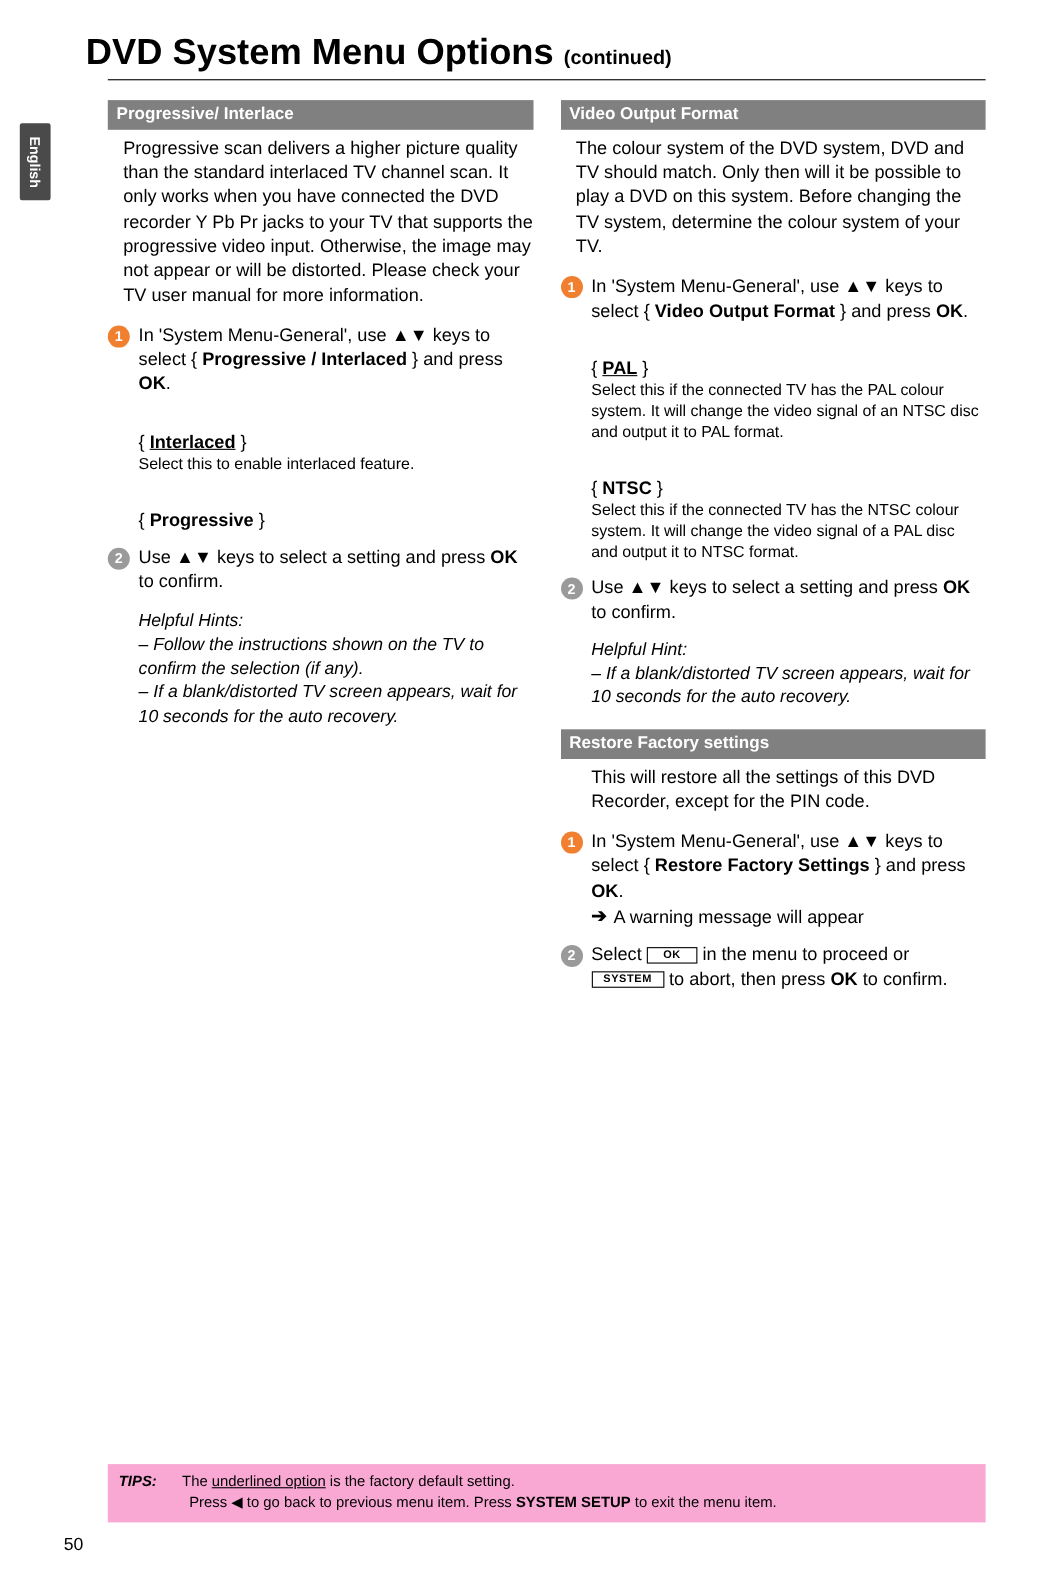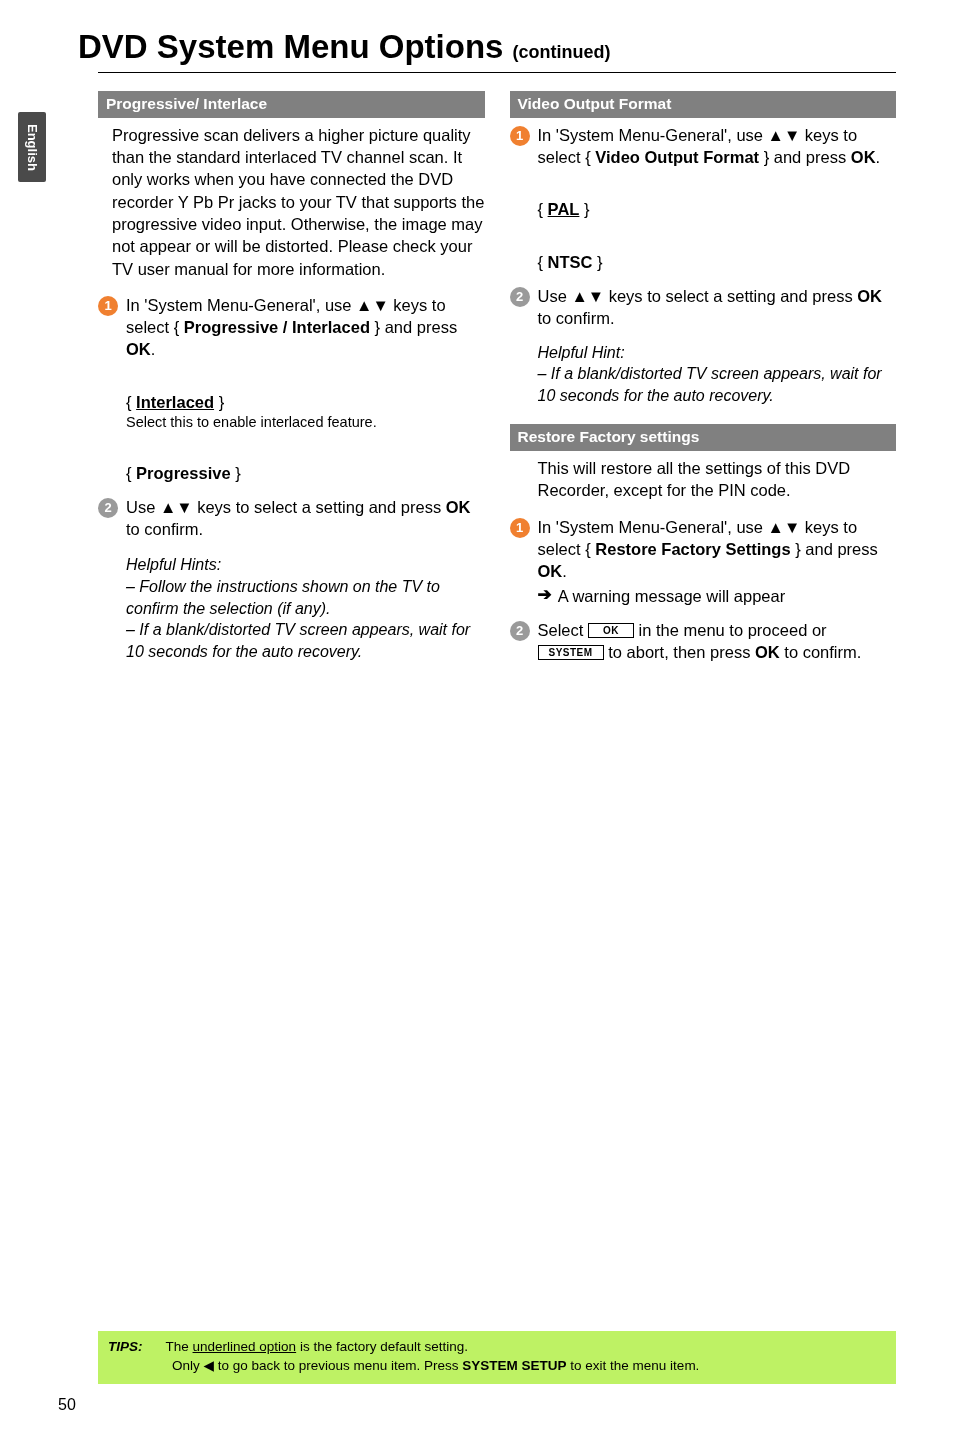--- a/index.html
+++ b/index.html
@@ -112,21 +112,21 @@
     vertical-align: 2px;
     line-height: 1.3;
     letter-spacing: 0.5px;
     font-style: normal;
   }
   .btn-ok { padding: 0px 14px; }
   .tips-bar {
     position: absolute;
     left: 58px; right: 58px;
     bottom: 48px;
-    background: #bef264;
+    background: #f9a8d4;
     padding: 6px 10px 8px 10px;
     font-size: 13.5px;
     line-height: 1.45;
     margin-left: 40px;
   }
   .tips-bar .tips-label {
     font-weight: bold;
     font-style: italic;
     display: inline-block;
     width: 54px;
@@ -184,34 +184,37 @@
 
       <div class="hints" style="margin-top:14px">
         <div class="hh">Helpful Hints:</div>
         <div>–  Follow the instructions shown on the TV to confirm the selection (if any).</div>
         <div>–  If a blank/distorted TV screen appears, wait for 10 seconds for the auto recovery.</div>
       </div>
     </div>
 
     <div class="col">
       <div class="section-head">Video Output Format</div>
+      <div class="para" style="margin-left:14px">The colour system of the DVD system, DVD and TV should match. Only then will it be possible to play a DVD on this system. Before changing the TV system, determine the colour system of your TV.</div>
 
       <div class="step">
         <span class="bullet orange">1</span>
         <div class="step-body">
           <span>In 'System Menu-General', use </span><span class="tri">▲▼</span><span> keys to select { </span><b>Video Output Format</b><span> } and press </span><b>OK</b><span>.</span>
         </div>
       </div>
 
       <div class="opt-block">
         <div class="opt-head"><span>{ </span><b class="ud">PAL</b><span> }</span></div>
+        <div class="opt-desc">Select this if the connected TV has the PAL colour system. It will change the video signal of an NTSC disc and output it to PAL format.</div>
       </div>
 
       <div class="opt-block">
         <div class="opt-head"><span>{ </span><b>NTSC</b><span> }</span></div>
+        <div class="opt-desc">Select this if the connected TV has the NTSC colour system. It will change the video signal of a PAL disc and output it to NTSC format.</div>
       </div>
 
       <div class="step">
         <span class="bullet gray">2</span>
         <div class="step-body">
           <span>Use </span><span class="tri">▲▼</span><span> keys to select a setting and press </span><b>OK</b><span> to confirm.</span>
         </div>
       </div>
 
       <div class="hints" style="margin-top:12px; margin-bottom:18px">
@@ -243,17 +246,17 @@
     </div>
   </div>
 </div>
 
 <div class="tips-bar">
   <span class="tips-label">TIPS:</span>
   <span>
     <span>The </span><span class="ud">underlined option</span><span> is the factory default setting.</span>
   </span>
   <span class="indent">
-    <span>Only </span><span>◀</span><span> to go back to previous menu item. Press </span><b>SYSTEM SETUP</b><span> to exit the menu item.</span>
+    <span>Press </span><span>◀</span><span> to go back to previous menu item. Press </span><b>SYSTEM SETUP</b><span> to exit the menu item.</span>
   </span>
 </div>
 
 <div class="page-num">50</div>
 
 </body></html>

